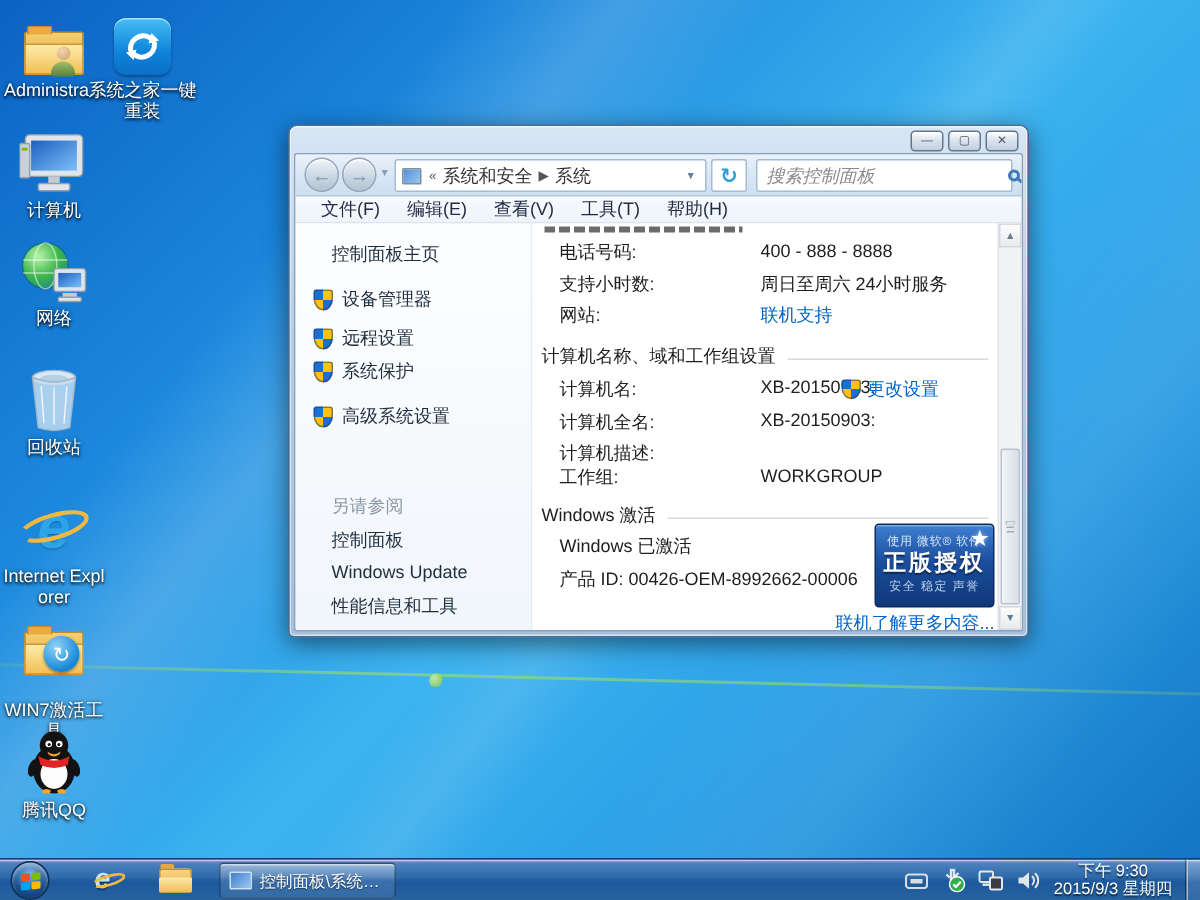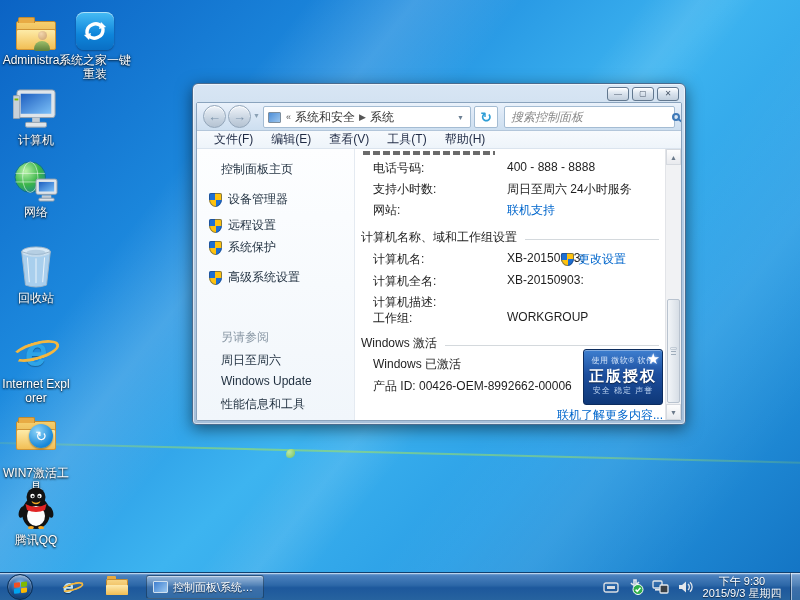--- a/index.html
+++ b/index.html
@@ -347,21 +347,21 @@
         </div>
         <div class="sb-task" style="top:90px">
           <span class="shield"></span>
           <span>系统保护</span>
         </div>
         <div class="sb-task" style="top:120px">
           <span class="shield"></span>
           <span>高级系统设置</span>
         </div>
         <div class="sb-seealso-h">另请参阅</div>
-        <div class="sb-see" style="top:203px">周日至周六</div>
+        <div class="sb-see" style="top:203px">控制面板</div>
         <div class="sb-see" style="top:225px">Windows Update</div>
         <div class="sb-see" style="top:247px">性能信息和工具</div>
       </div>
 
       <div class="content">
         <div class="dashes"></div>
 
         <div class="crow" style="top:11px">
           <span class="cl">电话号码:</span>
           <span class="cv">400 - 888 - 8888</span>

